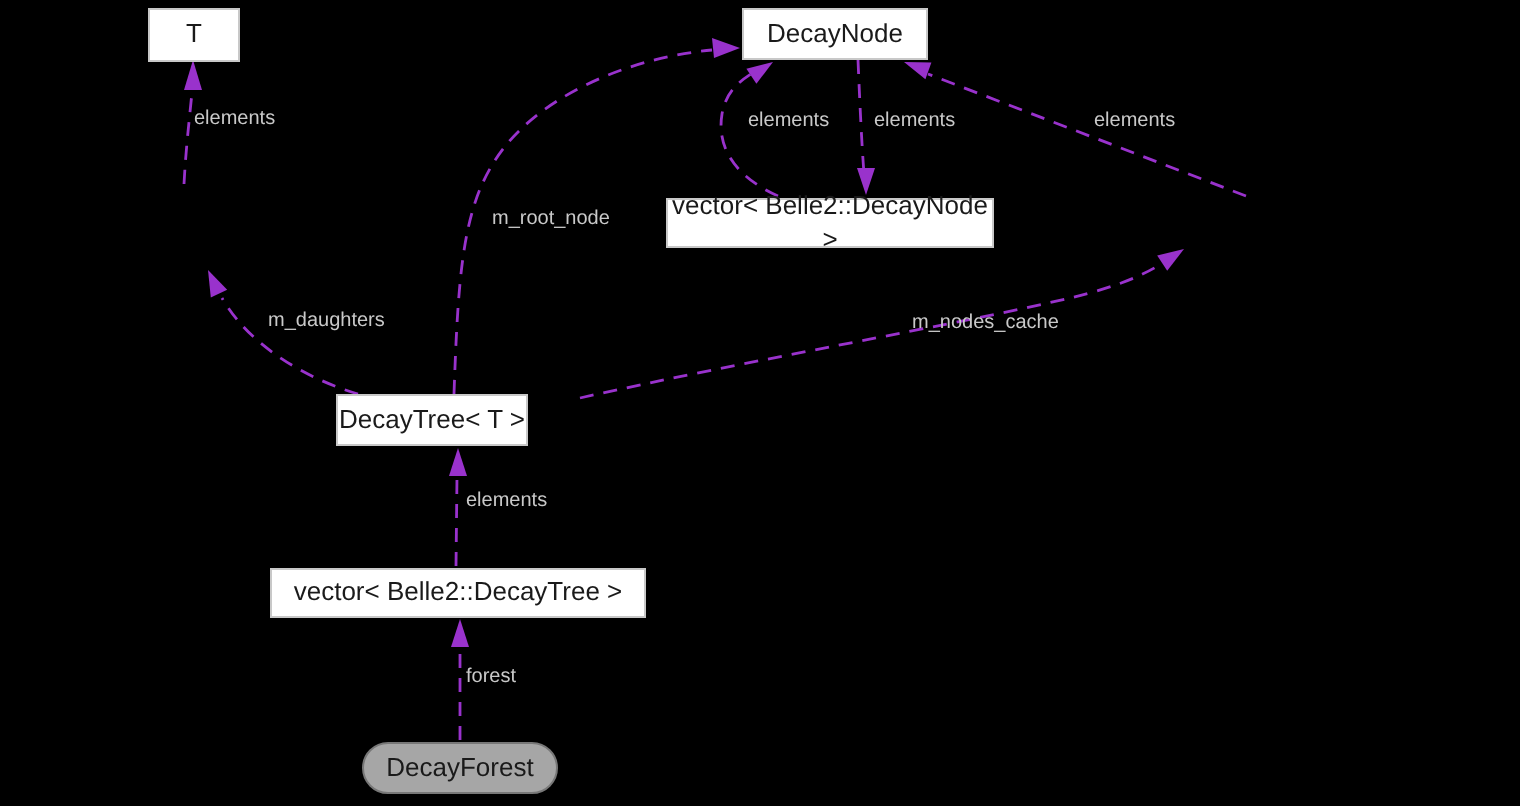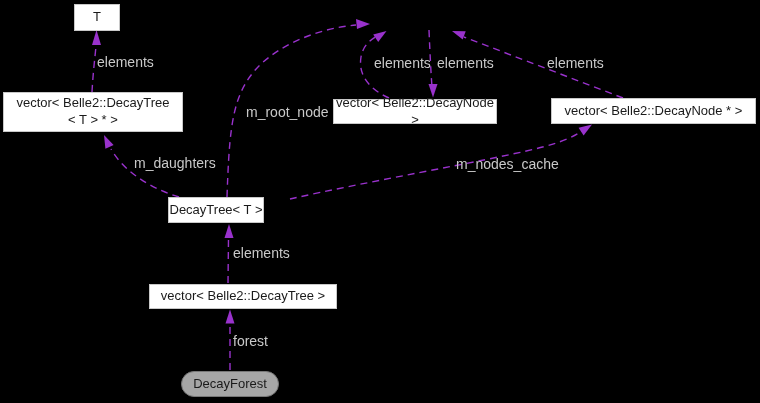--- a/index.html
+++ b/index.html
@@ -44,21 +44,21 @@
     white-space: pre-line;
     cursor: pointer;
   }
   .node.focus {
     background: var(--focus-node-fill);
     border-color: var(--focus-node-border);
     cursor: default;
   }
   .edge-label {
     position: absolute;
-    font-size: 14px;
+    font-size: 10px;
     color: var(--edge-label);
     white-space: nowrap;
   }
 </style>
 </head>
 <body>
 
 <div class="stage">
 
   <svg class="edges" viewBox="0 0 760 403">
@@ -86,31 +86,29 @@
 
     <path class="edge" d="M 228,283 L 228.5,238"></path>
     <polygon class="arrow" points="229,224 224.5,238 233.5,238"></polygon>
 
     <path class="edge" d="M 230,370 L 230,324"></path>
     <polygon class="arrow" points="230,309.5 225.5,323.5 234.5,323.5"></polygon>
   </svg>
 
   <div class="node" style="left:74px; top:4px; width:46px; height:27px;">T</div>
 
-  <div class="node" style="left:3px; top:92px; width:180px; height:40px;">vector&lt; Belle2::DecayTree
-&lt; T &gt; * &gt;</div>
 
+  <div class="node" style="left:371px; top:4px; width:93px; height:26px;">DecayNode</div>
 
   <div class="node" style="left:333px; top:99px; width:164px; height:25px;">vector&lt; Belle2::DecayNode &gt;</div>
 
-  <div class="node" style="left:551px; top:98px; width:205px; height:26px;">vector&lt; Belle2::DecayNode * &gt;</div>
 
   <div class="node" style="left:168px; top:197px; width:96px; height:26px;">DecayTree&lt; T &gt;</div>
 
-  <div class="node" style="left:149px; top:284px; width:188px; height:25px;">vector&lt; Belle2::DecayTree &gt;</div>
+  <div class="node" style="left:135px; top:284px; width:188px; height:25px;">vector&lt; Belle2::DecayTree &gt;</div>
 
   <div class="node focus" style="left:181px; top:371px; width:98px; height:26px;border-radius:13px;">DecayForest</div>
 
   <span class="edge-label" style="left:97px; top:54px;">elements</span>
 
   <span class="edge-label" style="left:246px; top:104px;">m_root_node</span>
 
   <span class="edge-label" style="left:374px; top:55px;">elements</span>
 
   <span class="edge-label" style="left:437px; top:55px;">elements</span>

